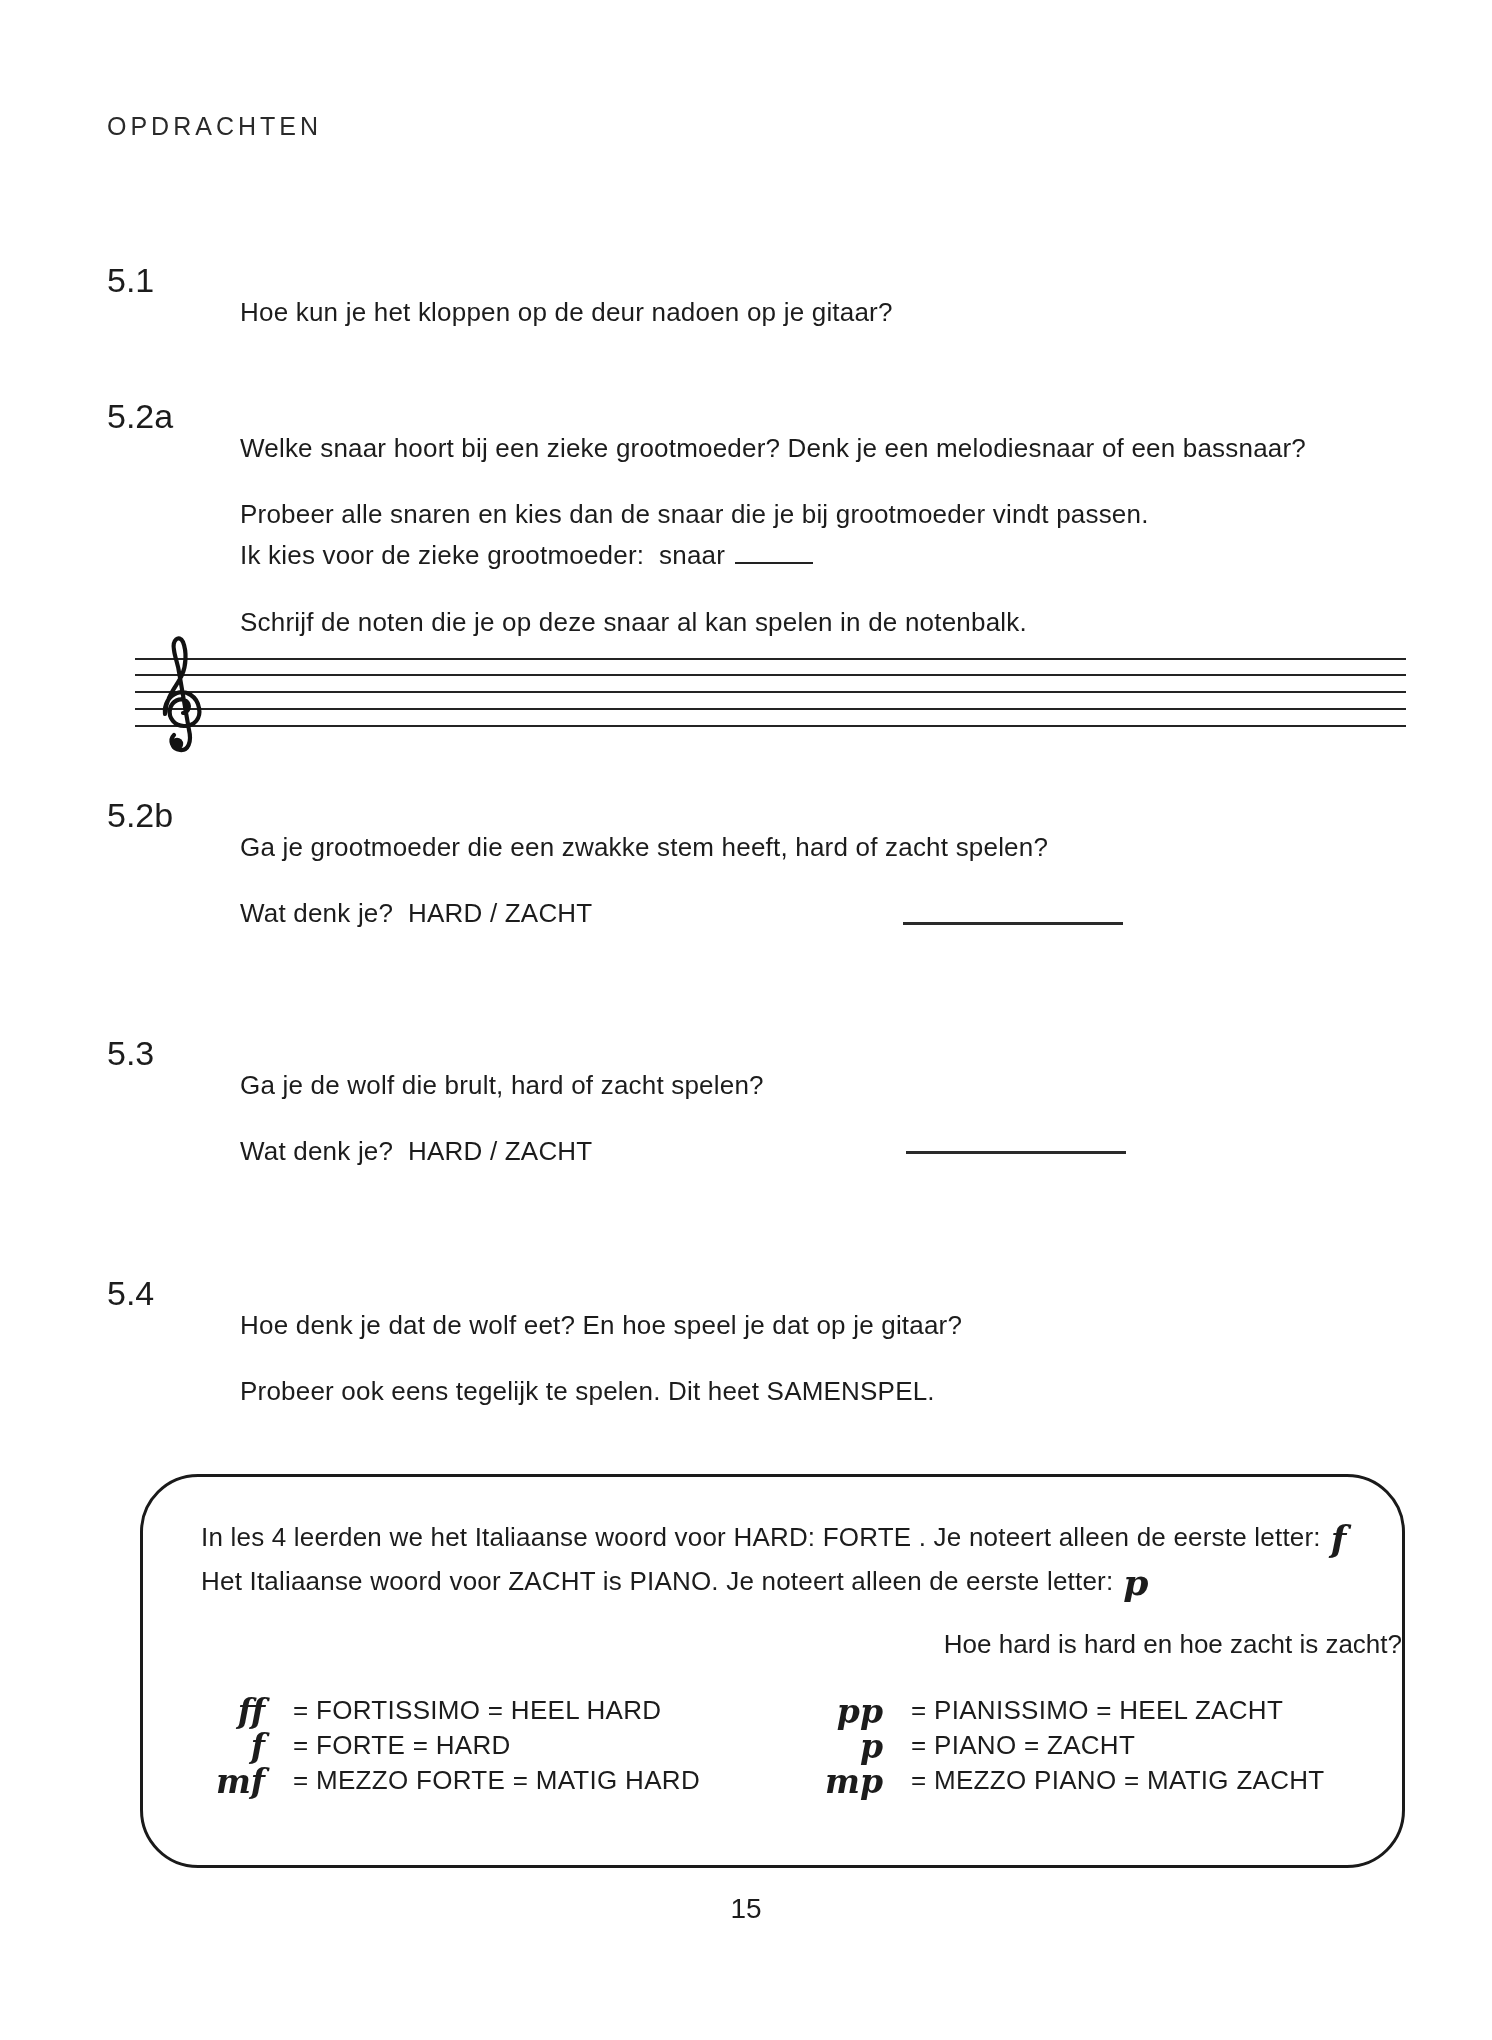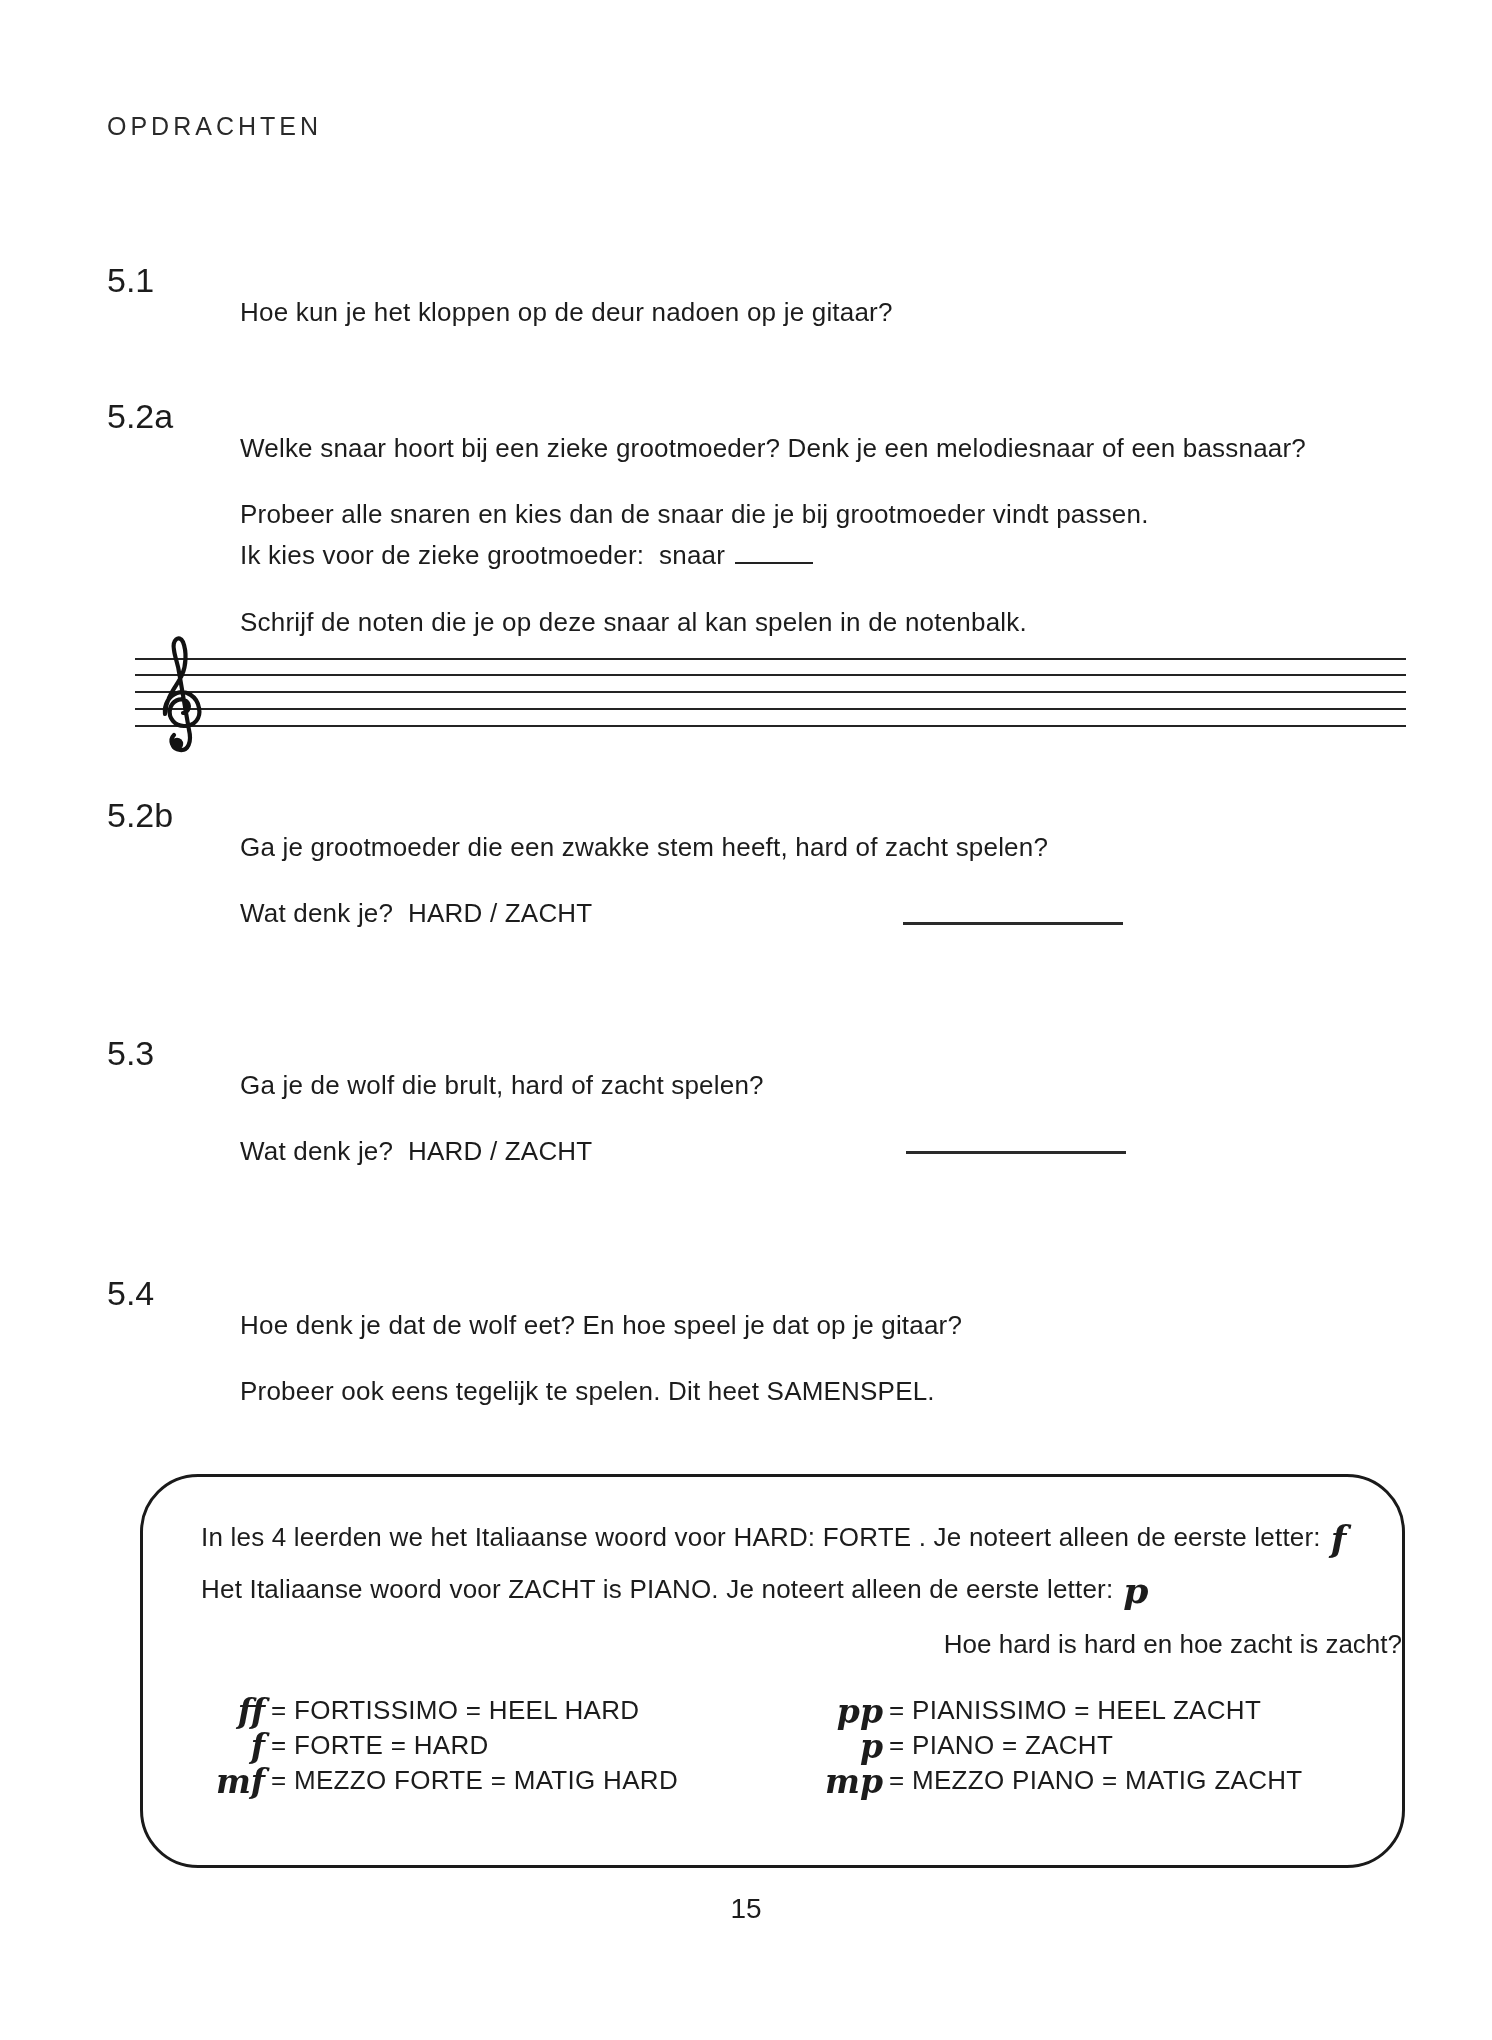--- a/index.html
+++ b/index.html
@@ -39,21 +39,21 @@
   }
   .ib-question{position:absolute;left:0;top:152px;width:1259px;text-align:right;font-size:26px;}
   .dynrow{position:absolute;font-size:26px;white-space:nowrap;}
   .dcell-sym{
     display:inline-block;text-align:right;
     font-family:"DejaVu Serif", serif;font-style:italic;font-weight:bold;
     font-size:33px;vertical-align:-4px;
   }
   .dcell-sym.l{width:112px;}
   .dcell-sym.r{width:120px;}
-  .dcell-txt{display:inline-block;margin-left:6px;letter-spacing:0.3px;}
+  .dcell-txt{display:inline-block;margin-left:28px;letter-spacing:0.3px;}
   .pagenum{position:absolute;left:0;top:1893px;width:1492px;text-align:center;font-size:28px;}
 </style>
 </head>
 <body>
 
 <div class="page">
 
   <div class="hdr">OPDRACHTEN</div>
 
   <div class="row" style="top:263px">
@@ -123,21 +123,21 @@
     <div class="qtext">
       <div>Hoe denk je dat de wolf eet? En hoe speel je dat op je gitaar?</div>
       <div>Probeer ook eens tegelijk te spelen. Dit heet SAMENSPEL.</div>
     </div>
   </div>
 
   <div class="infobox">
     <div class="ib-line" style="top:40px">
       <span>In les 4 leerden we het Italiaanse woord voor HARD: FORTE . Je noteert alleen de eerste letter:</span><span class="dynsym">f</span>
     </div>
-    <div class="ib-line" style="top:92px">
+    <div class="ib-line" style="top:84px">
       <span>Het Italiaanse woord voor ZACHT is PIANO. Je noteert alleen de eerste letter:</span><span class="dynsym">p</span>
     </div>
 
     <div class="ib-question">Hoe hard is hard en hoe zacht is zacht?</div>
 
     <div class="dynrow" style="left:10px;top:215px">
       <span class="dcell-sym l">ff</span><span class="dcell-txt">= FORTISSIMO = HEEL HARD</span>
     </div>
     <div class="dynrow" style="left:10px;top:285px">
       <span class="dcell-sym l">mf</span><span class="dcell-txt">= MEZZO FORTE = MATIG HARD</span>

